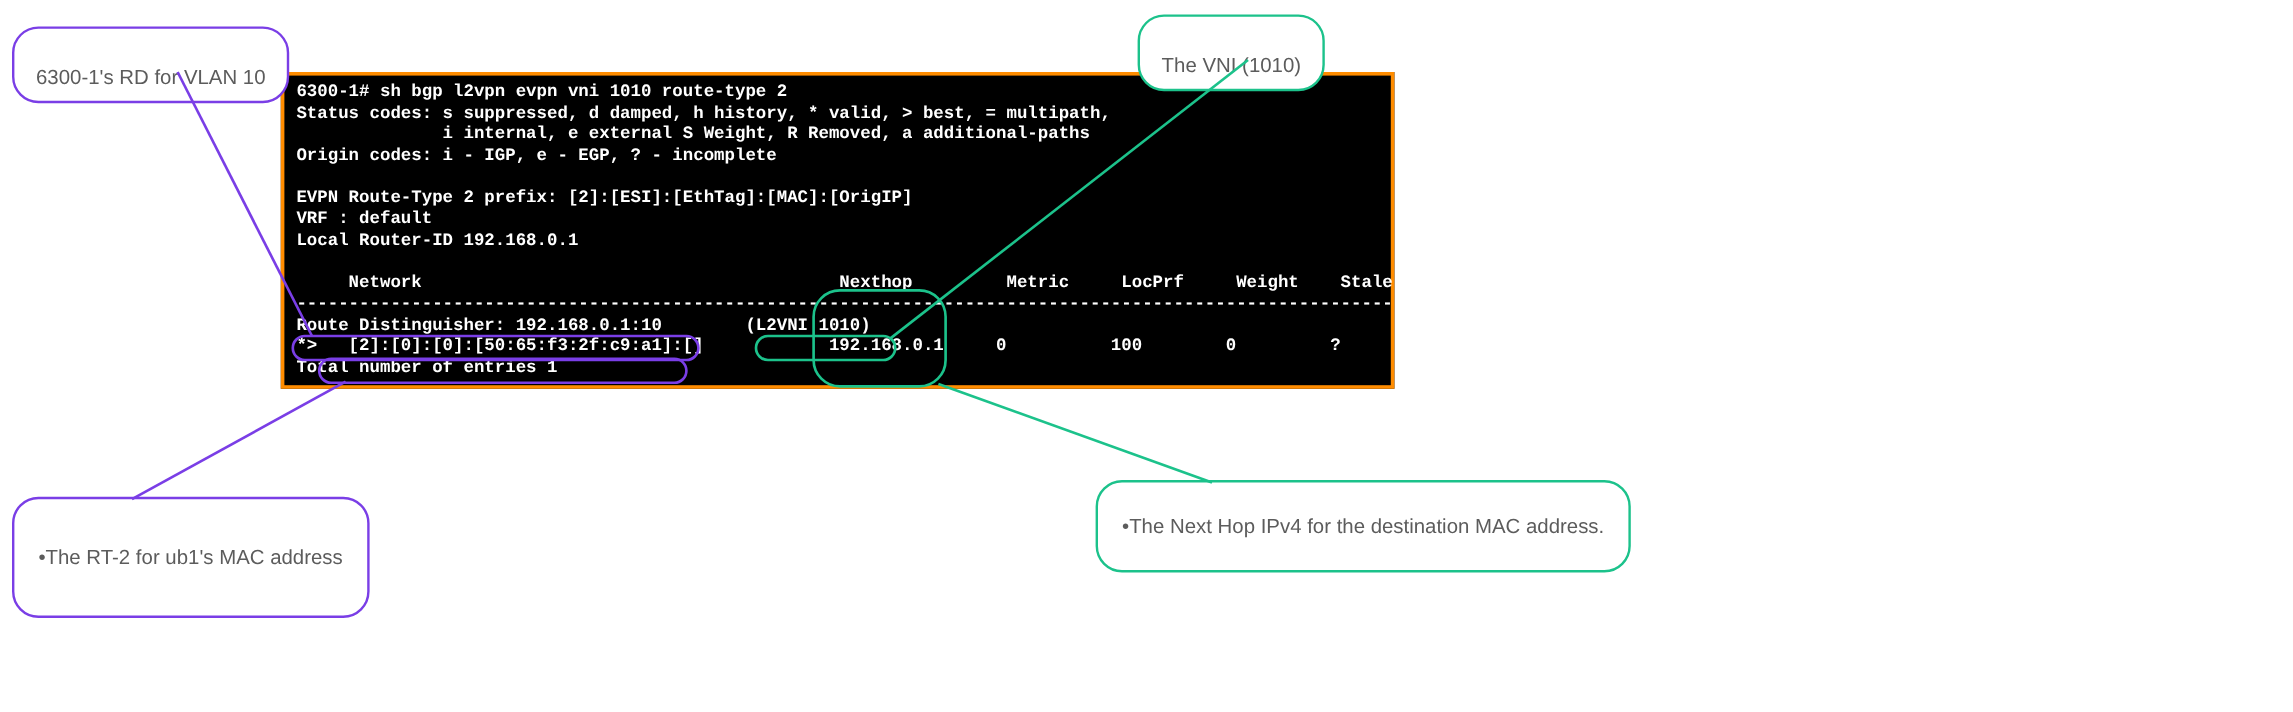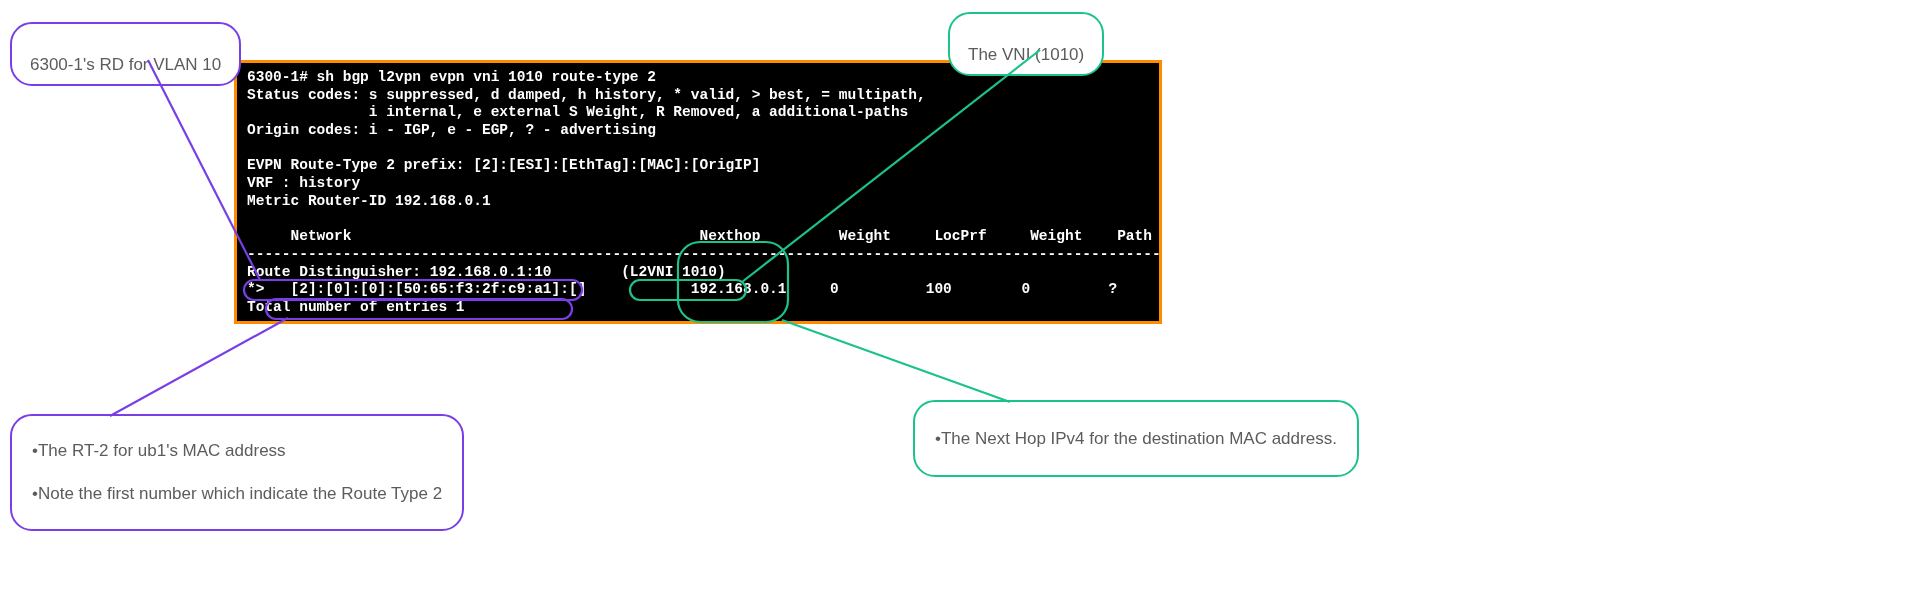--- a/index.html
+++ b/index.html
@@ -56,44 +56,43 @@
   .purple-stroke { stroke: #7a3ee6; stroke-width: 2.2; fill: none; }
   .green-stroke  { stroke: #1cc28b; stroke-width: 2.2; fill: none; }
 </style>
 </head>
 <body>
 
 <div class="terminal">
   <pre><span>6300-1# sh bgp l2vpn evpn vni 1010 route-type 2</span>
 <span>Status codes: s suppressed, d damped, h history, * valid, &gt; best, = multipath,</span>
 <span>              i internal, e external S Weight, R Removed, a additional-paths</span>
-<span>Origin codes: i - IGP, e - EGP, ? - advertising</span>
+<span>Origin codes: i - IGP, e - EGP, ? - incomplete</span>
 <span></span>
 <span>EVPN Route-Type 2 prefix: [2]:[ESI]:[EthTag]:[MAC]:[OrigIP]</span>
-<span>VRF : history</span>
-<span>Metric Router-ID 192.168.0.1</span>
+<span>VRF : default</span>
+<span>Local Router-ID 192.168.0.1</span>
 <span></span>
-<span>     Network                                        Nexthop         Weight     LocPrf     Weight    Path</span>
+<span>     Network                                        Nexthop         Metric     LocPrf     Weight    Stale</span>
 <span>------------------------------------------------------------------------------------------------------------</span>
 <span>Route Distinguisher: 192.168.0.1:10        (L2VNI 1010)</span>
 <span>*&gt;   [2]:[0]:[0]:[50:65:f3:2f:c9:a1]:[]            192.168.0.1     0          100        0         ?</span>
 <span>Total number of entries 1</span></pre>
 </div>
 
 <div class="callout purple" style="left:10px; top:22px;">
   <span>6300-1's RD for VLAN 10</span>
 </div>
 
 <div class="callout green" style="left:948px; top:12px;">
   <span>The VNI (1010)</span>
 </div>
 
-<div class="callout purple" style="left:10px; top:414px; padding:2px 20px;">
+<div class="callout purple" style="left:10px; top:414px; padding:16px 20px;">
   <span class="bullet-line">The RT-2 for ub1's MAC address</span>
-  <span class="bullet-line">Note the first number which indicate the Route Type 2</span>
 </div>
 
 <div class="callout green" style="left:913px; top:400px; padding:4px 20px;">
   <span class="bullet-line">The Next Hop IPv4 for the destination MAC address.</span>
 </div>
 
 <svg class="overlay" viewBox="0 0 1911 593">
 
   <rect class="purple-stroke" x="244" y="280" width="338" height="20" rx="10" ry="10"></rect>
 

